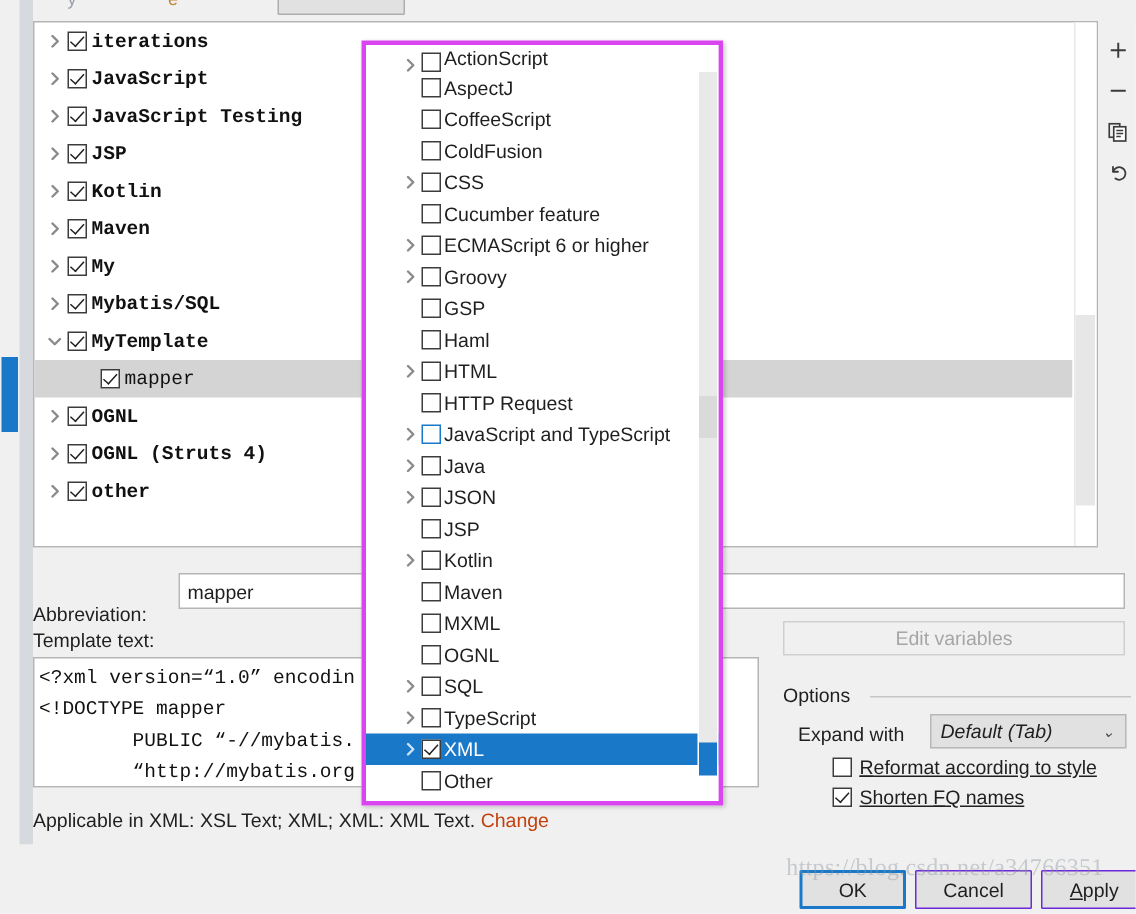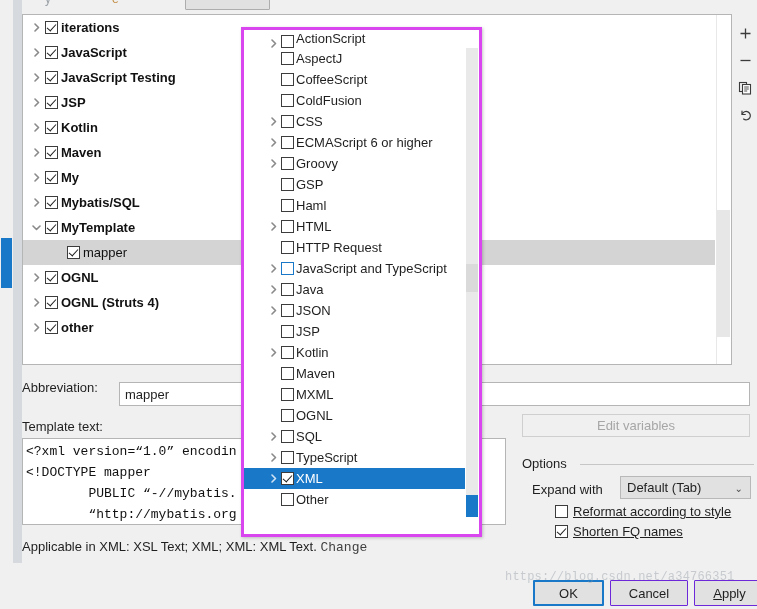--- a/index.html
+++ b/index.html
@@ -36,21 +36,21 @@
   .top-ghost-btn {
     position: absolute; left: 163px; top: -10px; width: 85px; height: 20px;
     background: #e1e1e1; border: 1px solid #adadad; border-radius: 1px;
   }
   .top-ghost-a { position: absolute; left: 23px; top: -8px; font-size: 12px; color: #9aa0a6; }
   .top-ghost-b { position: absolute; left: 90px; top: -8px; font-size: 12px; color: #c08a3e; }
 
   
   .tree-panel {
     position: absolute; left: 22px; top: 14px; width: 710px; height: 351px;
-    background: #ffffff; border: 1px solid #b5b5b5;
+    background: #ffffff; border: 1px solid #b5b5b5; font-family: Liberation Mono, monospace;
   }
   .tree-inner {
     position: absolute; left: 0; top: 0; right: 16px; bottom: 0;
     overflow: hidden;
   }
   .tree-row {
     position: relative; height: 25px; line-height: 25px;
     display: flex; align-items: center; white-space: nowrap;
     padding-left: 4px;
   }
@@ -95,40 +95,40 @@
     color: #3b3b3b;
   }
   .tb-btn svg { display: block; }
 
   
   .form-area {
     position: absolute; left: 22px; top: 374px; width: 735px; height: 189px;
     background: #f0f0f0;
   }
   .lbl { position: absolute; font-size: 13px; color: #1f1f1f; }
-  .abbrev-label { left: 0px; top: 6px; }
+  .abbrev-label { left: 0px; top: 28px; }
   .abbrev-input {
     position: absolute; left: 97px; top: 8px; width: 631px; height: 24px;
     background: #ffffff; border: 1px solid #b5b5b5;
     font-size: 13px; color: #1f1f1f; padding: 2px 5px;
     line-height: 20px; font-family: "Liberation Sans", sans-serif;
   }
   .tmpl-label { left: 0px; top: 45px; }
   .tmpl-text {
     position: absolute; left: 0px; top: 64px; width: 484px; height: 87px;
     background: #ffffff; border: 1px solid #b5b5b5;
     font-family: "Liberation Mono", monospace; font-size: 13px;
     color: #111; padding: 2px 3px; overflow: hidden;
     white-space: pre; line-height: 21px;
   }
   .applicable {
     position: absolute; left: 0px; top: 165px; font-size: 13px; color: #1f1f1f;
     white-space: nowrap;
   }
-  .applicable .link { color: #404040; font-family: Liberation Mono, monospace; }
+  .applicable .link { color: #c2410c; }
 
   
   .edit-vars {
     position: absolute; left: 500px; top: 40px; width: 228px; height: 23px;
     background: #f0f0f0; border: 1px solid #cfcfcf;
     color: #a6a6a6; font-size: 13px;
     display: flex; align-items: center; justify-content: center;
   }
   .options-group {
     position: absolute; left: 500px; top: 82px; width: 232px; height: 76px;
@@ -138,21 +138,21 @@
     background: #f0f0f0; padding-right: 6px; z-index: 2;
   }
   .og-line {
     position: absolute; left: 58px; right: 0; top: 8px; height: 1px; background: #c6c6c6;
   }
   .expand-label { position: absolute; left: 10px; top: 26px; font-size: 13px; }
   .expand-select {
     position: absolute; left: 98px; top: 20px; width: 131px; height: 23px;
     background: #e1e1e1; border: 1px solid #b8b8b8;
     font-size: 13px; color: #1f1f1f;
-    display: flex; align-items: center; padding: 0 6px;
+    display: flex; align-items: center; padding: 0 6px; font-style: italic;
   }
   .expand-select .caret {
     position: absolute; right: 7px; top: 7px; color: #4a4a4a; font-size: 10px; line-height: 1;
   }
   .opt-row {
     position: absolute; left: 33px; display: flex; align-items: center; font-size: 13px; text-decoration: underline;
   }
   .opt-row .cb { margin-right: 5px; }
   .r1 { top: 48px; }
   .r2 { top: 68px; }
@@ -214,23 +214,24 @@
     display: flex; align-items: center; justify-content: center;
   }
   .btn.default { border: 2px solid #1978c8; background: #e1e1e1; }
   .btn-ok { left: 521px; width: 71px; }
   .btn-cancel { left: 598px; width: 78px; }
   .btn-apply { left: 682px; width: 71px; }
 
   
   .watermark {
     position: absolute; left: 505px; top: 570px; width: 250px; height: 24px;
-    font-size: 12px; color: rgba(140,150,160,0.42);
+    font-size: 16px; color: rgba(140,150,160,0.42);
     letter-spacing: 0.2px; white-space: nowrap; pointer-events: none;
-    font-family: Liberation Mono, monospace;
+    font-family: Liberation Serif, serif;
+    text-align: center;
   }
 </style>
 </head>
 <body>
 
 <div id="root">
 
   <div class="dlg-scroll-track">
     <div class="dlg-scroll-thumb"></div>
   </div>
@@ -454,20 +455,25 @@
           <span>ColdFusion</span>
         </div>
         <div class="dd-row">
           <span class="dd-tw">
             <svg width="9" height="9" viewBox="0 0 9 9">
               <path d="M3 1l3.5 3.5L3 8" fill="none" stroke="currentColor" stroke-width="1.6" stroke-linecap="round" stroke-linejoin="round"></path>
             </svg>
           </span>
           <span class="dd-cb"></span>
           <span>CSS</span>
+        </div>
+        <div class="dd-row">
+          <span class="dd-tw"></span>
+          <span class="dd-cb"></span>
+          <span>Cucumber feature</span>
         </div>
         <div class="dd-row">
           <span class="dd-tw">
             <svg width="9" height="9" viewBox="0 0 9 9">
               <path d="M3 1l3.5 3.5L3 8" fill="none" stroke="currentColor" stroke-width="1.6" stroke-linecap="round" stroke-linejoin="round"></path>
             </svg>
           </span>
           <span class="dd-cb"></span>
           <span>ECMAScript 6 or higher</span>
         </div>

